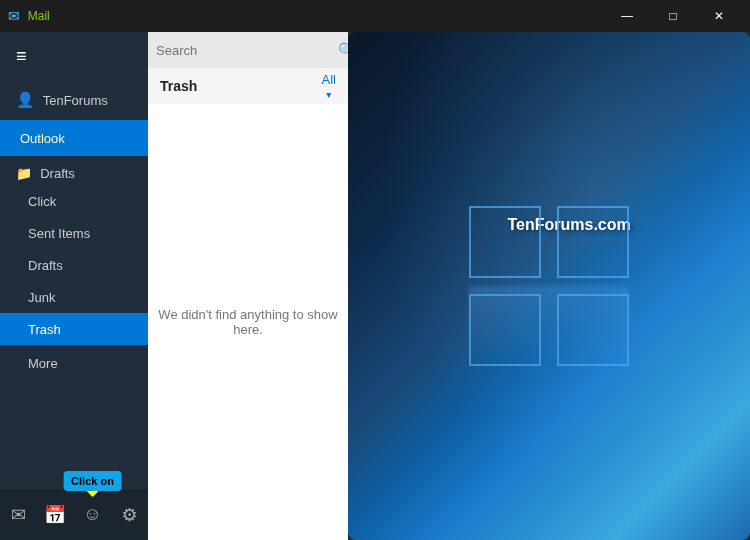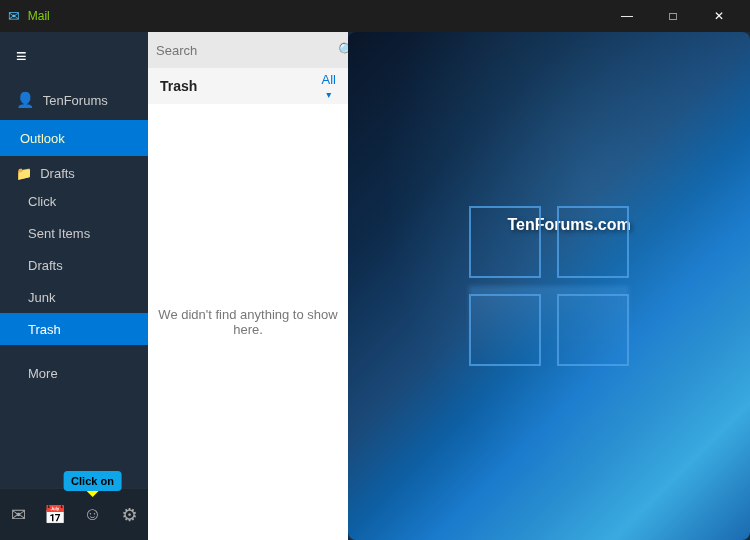--- a/index.html
+++ b/index.html
@@ -152,21 +152,21 @@
     }
 
     .more-item {
       width: 100%;
       height: 36px;
       background: transparent;
       border: none;
       color: #ccc;
       font-size: 13px;
       display: flex;
-      align-items: flex-end;
+      align-items: center;
       padding: 0 16px 0 28px;
       cursor: pointer;
     }
 
     
     .sidebar-bottom {
       height: 52px;
       background: #1a2530;
       display: flex;
       align-items: center;

